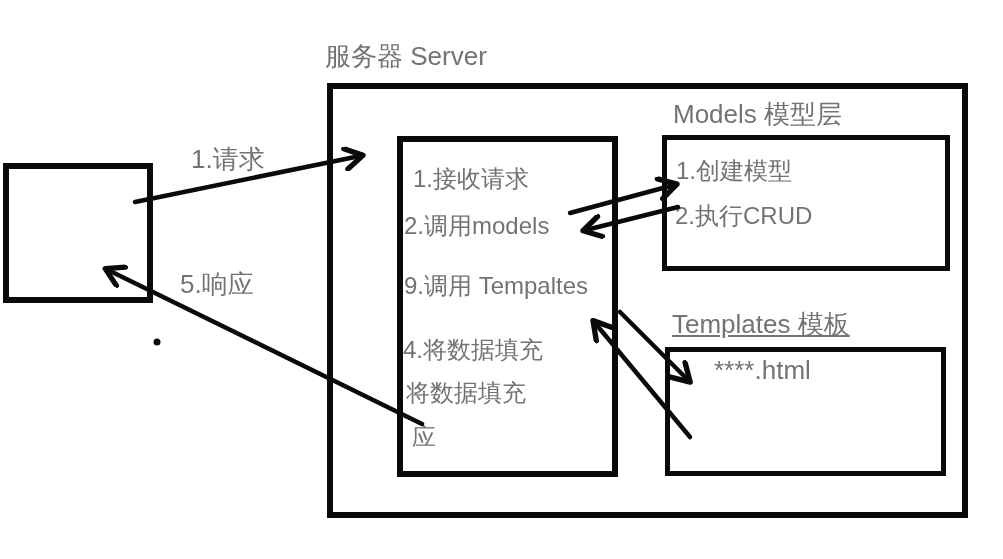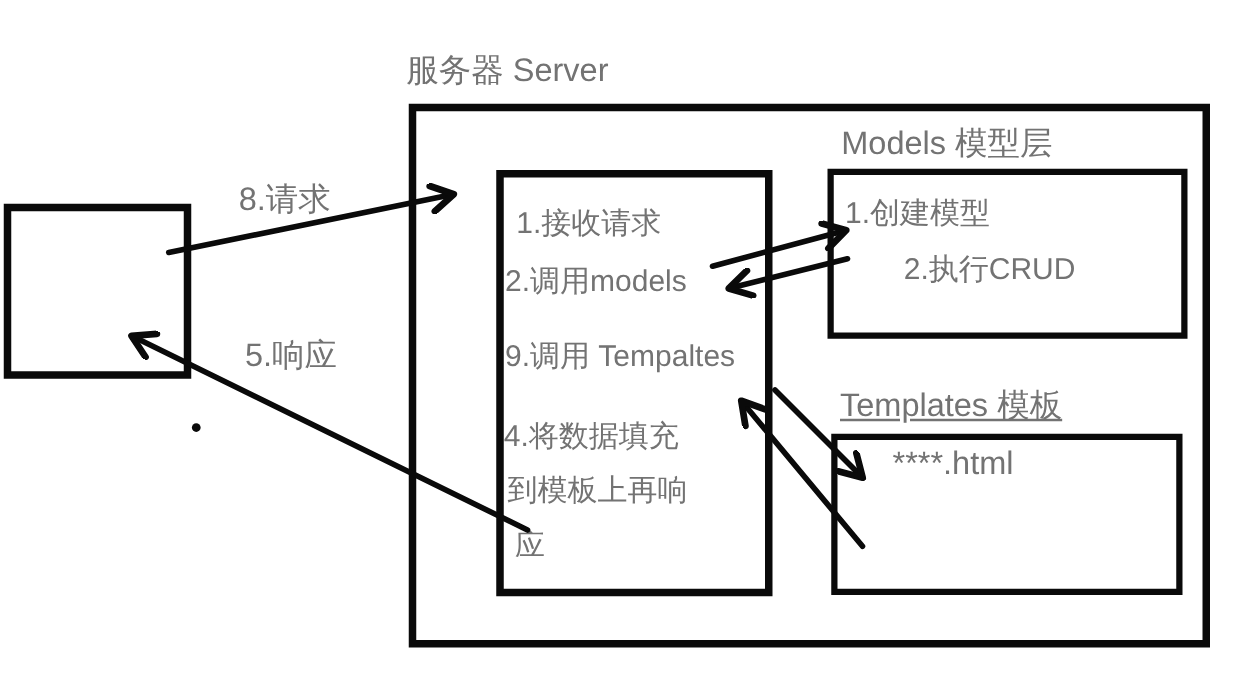--- a/index.html
+++ b/index.html
@@ -57,30 +57,30 @@
   <div class="box" style="left:3px; top:163px; width:150px; height:140px;"></div>
   <div class="box" style="left:327px; top:83px; width:641px; height:435px;"></div>
   <div class="box" style="left:397px; top:136px; width:221px; height:341px;"></div>
   <div class="box thin" style="left:662px; top:135px; width:288px; height:136px;"></div>
   <div class="box thin" style="left:665px; top:347px; width:281px; height:129px;"></div>
 
   <div class="lbl small" style="left:413px; top:166px;">1.接收请求</div>
   <div class="lbl small" style="left:404px; top:213px;">2.调用models</div>
   <div class="lbl small" style="left:404px; top:273px;">9.调用 Tempaltes</div>
   <div class="lbl small" style="left:403px; top:337px;">4.将数据填充</div>
-  <div class="lbl small" style="left:406px; top:380px;">到模板上再响</div>
+  <div class="lbl small" style="left:406px; top:380px;">将数据填充</div>
   <div class="lbl small" style="left:412px; top:424px;">应</div>
 
   <div class="lbl small" style="left:676px; top:158px;">1.创建模型</div>
-  <div class="lbl small" style="left:675px; top:203px;margin-left:48px;">2.执行CRUD</div>
+  <div class="lbl small" style="left:675px; top:203px;">2.执行CRUD</div>
 
   <div class="lbl" style="left:714px; top:356px;">****.html</div>
 
-  <div class="lbl" style="left:191px; top:145px;">8.请求</div>
-  <div class="lbl" style="left:196px; top:270px;">5.响应</div>
+  <div class="lbl" style="left:191px; top:145px;">1.请求</div>
+  <div class="lbl" style="left:180px; top:270px;">5.响应</div>
 
   <svg class="arrow-layer" viewBox="0 0 1003 559">
     <defs>
       <marker id="ah" viewBox="0 0 12 12" refX="9" refY="6" markerWidth="5.5" markerHeight="5.5" orient="auto">
         <path d="M2,1 L10.5,6 L2,11" fill="none" stroke="#0a0a0a" stroke-width="2.6" stroke-linecap="round" stroke-linejoin="round"></path>
       </marker>
     </defs>
     <line x1="135" y1="202" x2="360" y2="156" stroke="#0a0a0a" stroke-width="4.5" stroke-linecap="round" marker-end="url(#ah)"></line>
     <line x1="422" y1="424" x2="108" y2="270" stroke="#0a0a0a" stroke-width="4.5" stroke-linecap="round" marker-end="url(#ah)"></line>
     <line x1="570" y1="213" x2="674" y2="185" stroke="#0a0a0a" stroke-width="4.5" stroke-linecap="round" marker-end="url(#ah)"></line>

